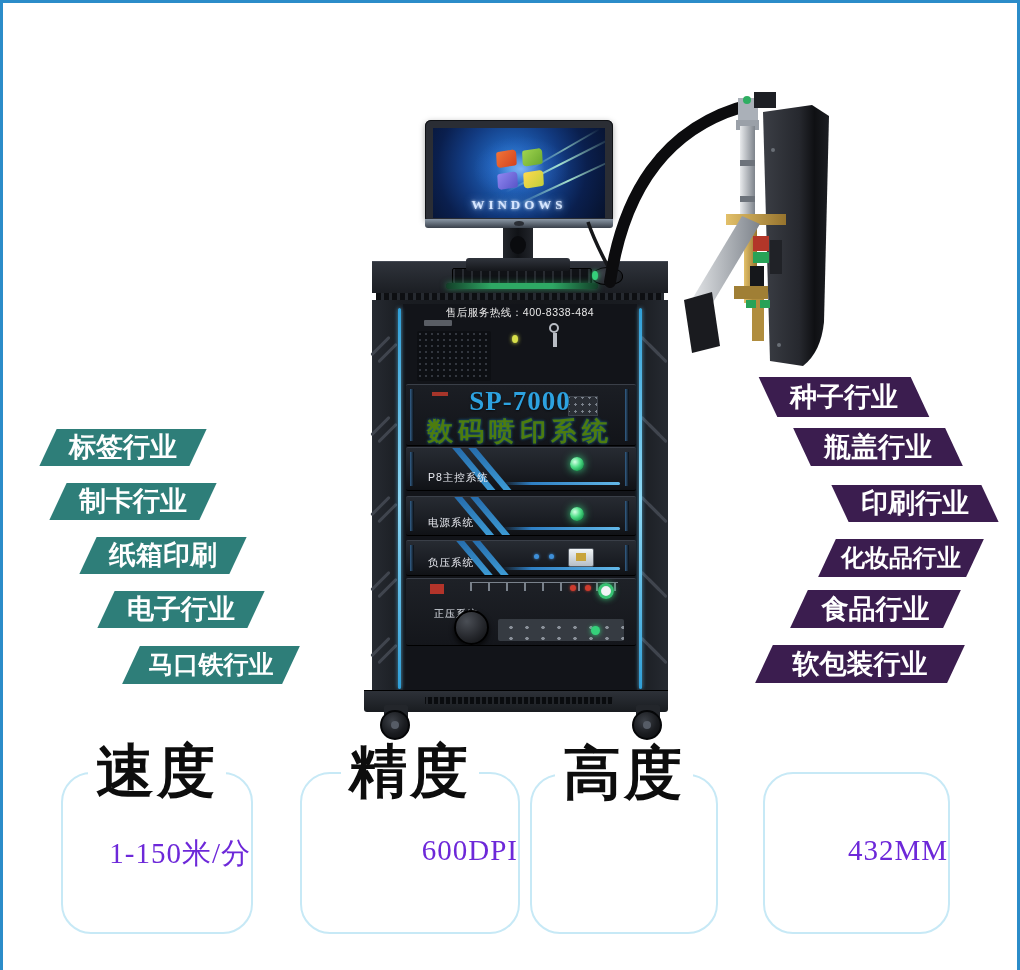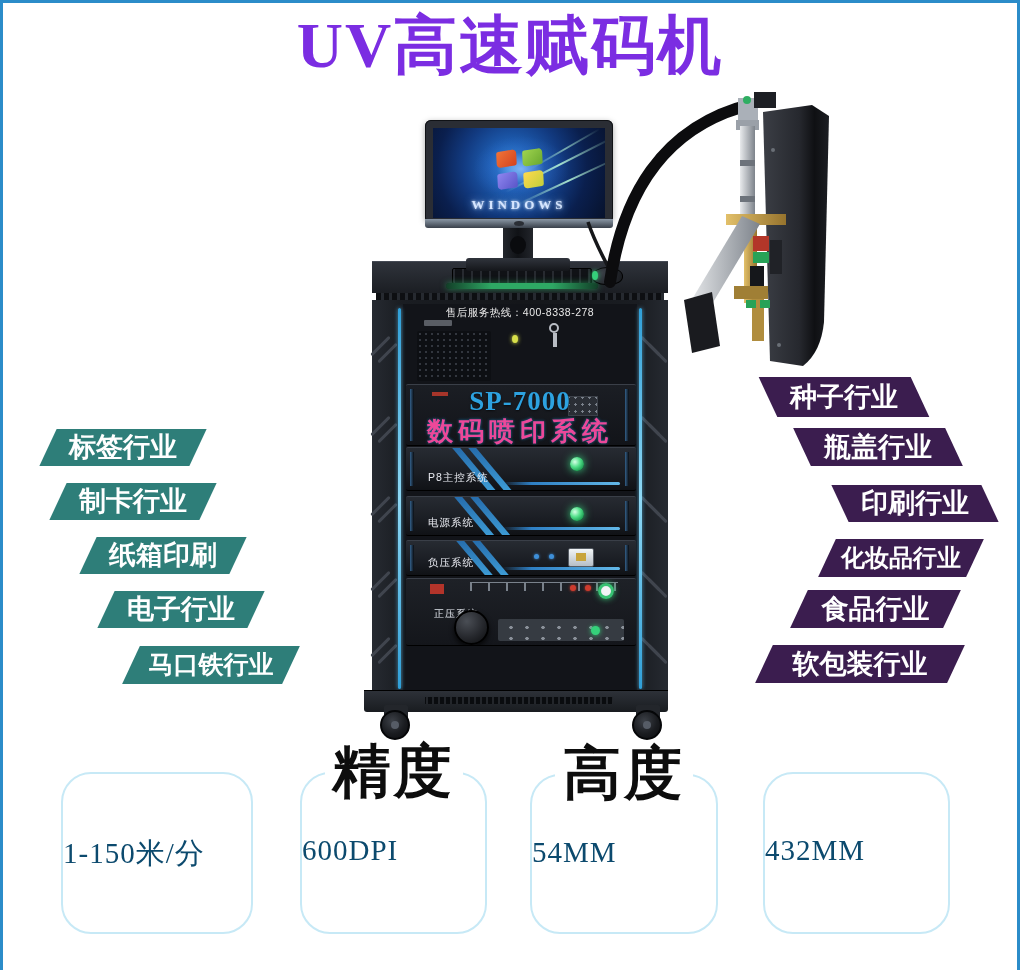--- a/index.html
+++ b/index.html
@@ -86,21 +86,21 @@
   .module .mlabel{position:absolute;left:22px;bottom:5px;font-size:10.5px;color:#e8eaf0;
       font-family:"Liberation Sans",sans-serif;letter-spacing:1px;white-space:nowrap;}
   .module .led{position:absolute;right:52px;width:14px;height:14px;border-radius:50%;
       background:radial-gradient(circle at 35% 35%,#d6ffe6,#52e08a 40%,#1d9e52 75%,#0c5c2c);box-shadow:0 0 8px #3ad47f;}
   .m1 .led{top:9px;} .m2 .led{top:10px;}
   .redmark{left:432px;top:392px;width:16px;height:4px;background:rgba(192,57,43,.85);}
   .m0disp{left:568px;top:396px;width:30px;height:20px;background:#2a2e35;border:1px solid #3c4149;
       background-image:radial-gradient(circle,#7b828c 1px,transparent 1.2px);background-size:7px 7px;background-position:3px 4px;}
   .sp-model{left:403px;top:386px;width:234px;text-align:center;font-size:27px;font-weight:bold;color:#2da2e0;
       letter-spacing:1px;text-shadow:0 1px 2px rgba(0,0,0,.6);}
-  .sp-name{left:403px;top:414px;width:234px;text-align:center;font-size:26px;font-weight:bold;color:#ec4899;
+  .sp-name{left:403px;top:414px;width:234px;text-align:center;font-size:26px;font-weight:bold;color:#4d7c0f;
       letter-spacing:5px;text-shadow:0 0 3px #1a6fa0;}
   .m3 .lcd{position:absolute;right:42px;top:7px;width:26px;height:19px;border:1px solid #555b63;border-radius:2px;
       background:linear-gradient(180deg,#f2f5f7,#b6bec6);}
   .m3 .lcdmark{position:absolute;right:50px;top:12px;width:10px;height:8px;background:#c8a43c;}
   .m3 .bdot{position:absolute;top:13px;width:5px;height:5px;border-radius:50%;background:#3e8fd8;box-shadow:0 0 3px #3e8fd8;}
   .m3 .bd1{left:128px;} .m3 .bd2{left:143px;}
   .m4 .ticks{position:absolute;left:64px;top:3px;width:148px;height:9px;border-top:1px solid #7a828c;
       background:repeating-linear-gradient(90deg,#7a828c 0 2px,transparent 2px 18px);}
   .m4 .rblock{position:absolute;left:24px;top:5px;width:14px;height:10px;background:#b3342a;}
   .m4 .rdot{position:absolute;top:6px;width:6px;height:6px;border-radius:50%;background:#cc3b2e;box-shadow:0 0 3px #cc3b2e;}
@@ -145,36 +145,35 @@
   .R1{left:768px;top:377px;width:152px;height:40px;line-height:40px;font-size:27px;}
   .R2{left:802px;top:428px;width:152px;height:38px;line-height:38px;font-size:27px;}
   .R3{left:840px;top:485px;width:150px;height:37px;line-height:37px;font-size:27px;}
   .R4{left:827px;top:539px;width:148px;height:38px;line-height:38px;font-size:24px;}
   .R5{left:799px;top:590px;width:153px;height:38px;line-height:38px;font-size:27px;}
   .R6{left:764px;top:645px;width:192px;height:38px;line-height:38px;font-size:27px;}
 
   
   .spec-card{position:absolute;background:#fff;border:2px solid #c7e9f6;border-radius:30px;}
   .C1{left:61px;top:772px;width:192px;height:162px;}
-  .C2{left:300px;top:772px;width:187px;height:162px;}
+  .C2{left:300px;top:772px;width:220px;height:162px;}
   .C3{left:530px;top:774px;width:188px;height:160px;}
   .C4{left:763px;top:772px;width:187px;height:162px;}
   .spec-title{position:absolute;top:-31px;left:50%;transform:translateX(-50%);background:#fff;
       padding:0 8px;font-size:58px;font-weight:bold;line-height:1.0;color:#0d0d0d;white-space:nowrap;letter-spacing:3px;}
-  .spec-value{position:absolute;top:60px;left:0;width:100%;text-align:left;font-size:29px;color:#0c4a6e;letter-spacing:1px;}
+  .spec-value{position:absolute;top:60px;left:0;width:100%;text-align:right;font-size:29px;color:#6d28d9;letter-spacing:1px;}
 </style>
 </head>
 <body>
 
 <div class="canvas">
   <div class="frame t"></div>
   <div class="frame l"></div>
   <div class="frame r"></div>
 
-  <div class="title">UV高速赋码机</div>
 
   <div class="machine">
 
     <div class="cab-top"></div>
     <div class="keyboard"></div>
     <div class="kb-green"></div>
     <div class="mouse"></div>
     <div class="mouse-glow"></div>
     <div class="cab-ventrow"></div>
     <div class="cab-body"></div>
@@ -197,21 +196,21 @@
     <div class="slash sr" style="left:656px;top:500px;"></div>
     <div class="slash sr" style="left:649px;top:568px;"></div>
     <div class="slash sr" style="left:656px;top:575px;"></div>
     <div class="slash sr" style="left:649px;top:634px;"></div>
     <div class="slash sr" style="left:656px;top:641px;"></div>
 
     <div class="door"></div>
     <div class="accent acc-l"></div>
     <div class="accent acc-r"></div>
 
-    <div class="hotline">售后服务热线：400-8338-278</div>
+    <div class="hotline">售后服务热线：400-8338-484</div>
     <div class="brandmark"></div>
     <div class="grille"></div>
     <div class="led-yellow"></div>
     <div class="key-head"></div>
     <div class="key-stem"></div>
 
     <div class="module m0">
       <div class="hdl hl" style="position:absolute;"></div>
       <div class="hdl hr" style="position:absolute;"></div>
     </div>
@@ -365,26 +364,26 @@
       <span class="txt">化妆品行业</span>
     </div>
   <div class="ind plum lean-f R5">
       <span class="txt">食品行业</span>
     </div>
   <div class="ind plum lean-f R6">
       <span class="txt">软包装行业</span>
     </div>
 
   <div class="spec-card C1">
+    <div class="spec-title">速度</div>
     <div class="spec-value">1-150米/分</div>
   </div>
   <div class="spec-card C2">
     <div class="spec-title">精度</div>
     <div class="spec-value">600DPI</div>
   </div>
   <div class="spec-card C3">
     <div class="spec-title">高度</div>
-    <div class="spec-value">54MM</div>
   </div>
   <div class="spec-card C4">
     <div class="spec-value">432MM</div>
   </div>
 </div>
 
 </body></html>

